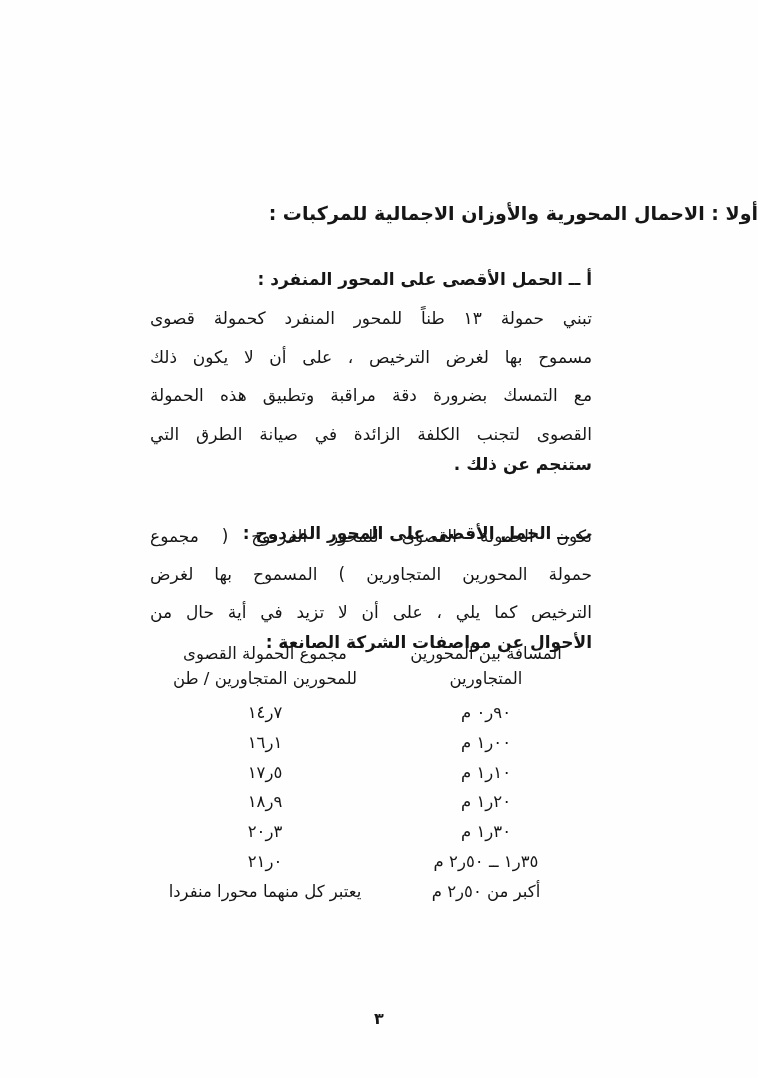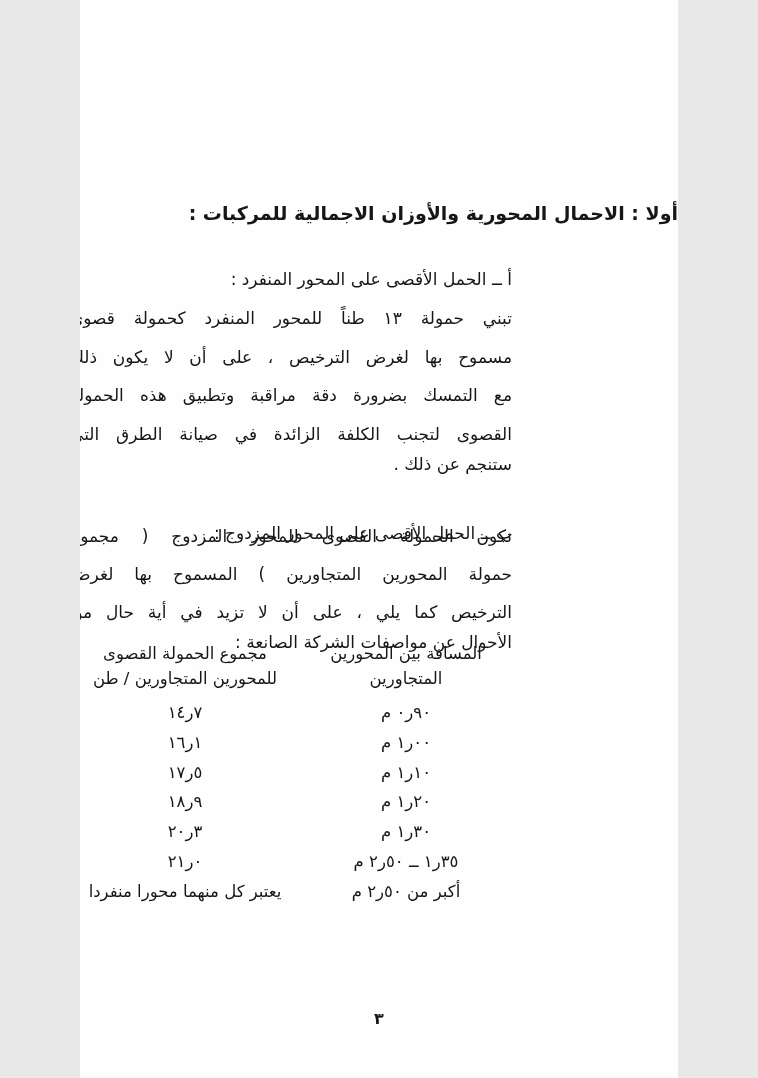--- a/index.html
+++ b/index.html
@@ -1,21 +1,21 @@
 <!DOCTYPE html>
 <html lang="ar" dir="rtl"><head>
 <meta charset="utf-8">
 <style>
   * { margin: 0; padding: 0; box-sizing: border-box; }
   html, body { background: #e8e8e8; }
   body { font-family: "DejaVu Sans", sans-serif; }
 
   .page {
     position: relative;
-    width: 598px;
+    width: 758px;
     height: 1078px;
     margin: 0 auto;
     background: #fefefe;
     color: #161616;
     direction: rtl;
     overflow: hidden;
   }
 
   .content {
     position: absolute;
@@ -33,21 +33,21 @@
     font-weight: bold;
     text-align: right;
     white-space: nowrap;
   }
 
   .sec-heading {
     position: absolute;
     right: 0;
     width: 100%;
     font-size: 17px;
-    font-weight: normal;
+    font-weight: bold;
     text-align: right;
     white-space: nowrap;
   }
   .sec-heading.a { top: 269px; }
   .sec-heading.b { top: 487px; margin-top: 36px; }
 
   .para { position: absolute; right: 0; width: 100%; font-size: 17px; }
   .para.a { top: 295px; }
   .para.b { top: 513px; }
 
@@ -56,20 +56,21 @@
     line-height: 30.5px;
     text-align: justify;
     text-align-last: justify;
     margin-top: 8px;
   }
   .para.b .jline { height: 30px; line-height: 30px; }
   .para .rline {
     height: 30.5px;
     line-height: 30.5px;
     text-align: right;
+    font-weight: bold;
   }
   .para.b .rline { height: 30px; line-height: 30px; }
 
   .axle-table {
     position: absolute;
     top: 641px;
     right: 0;
     width: 442px;
     font-size: 16.5px;
   }

